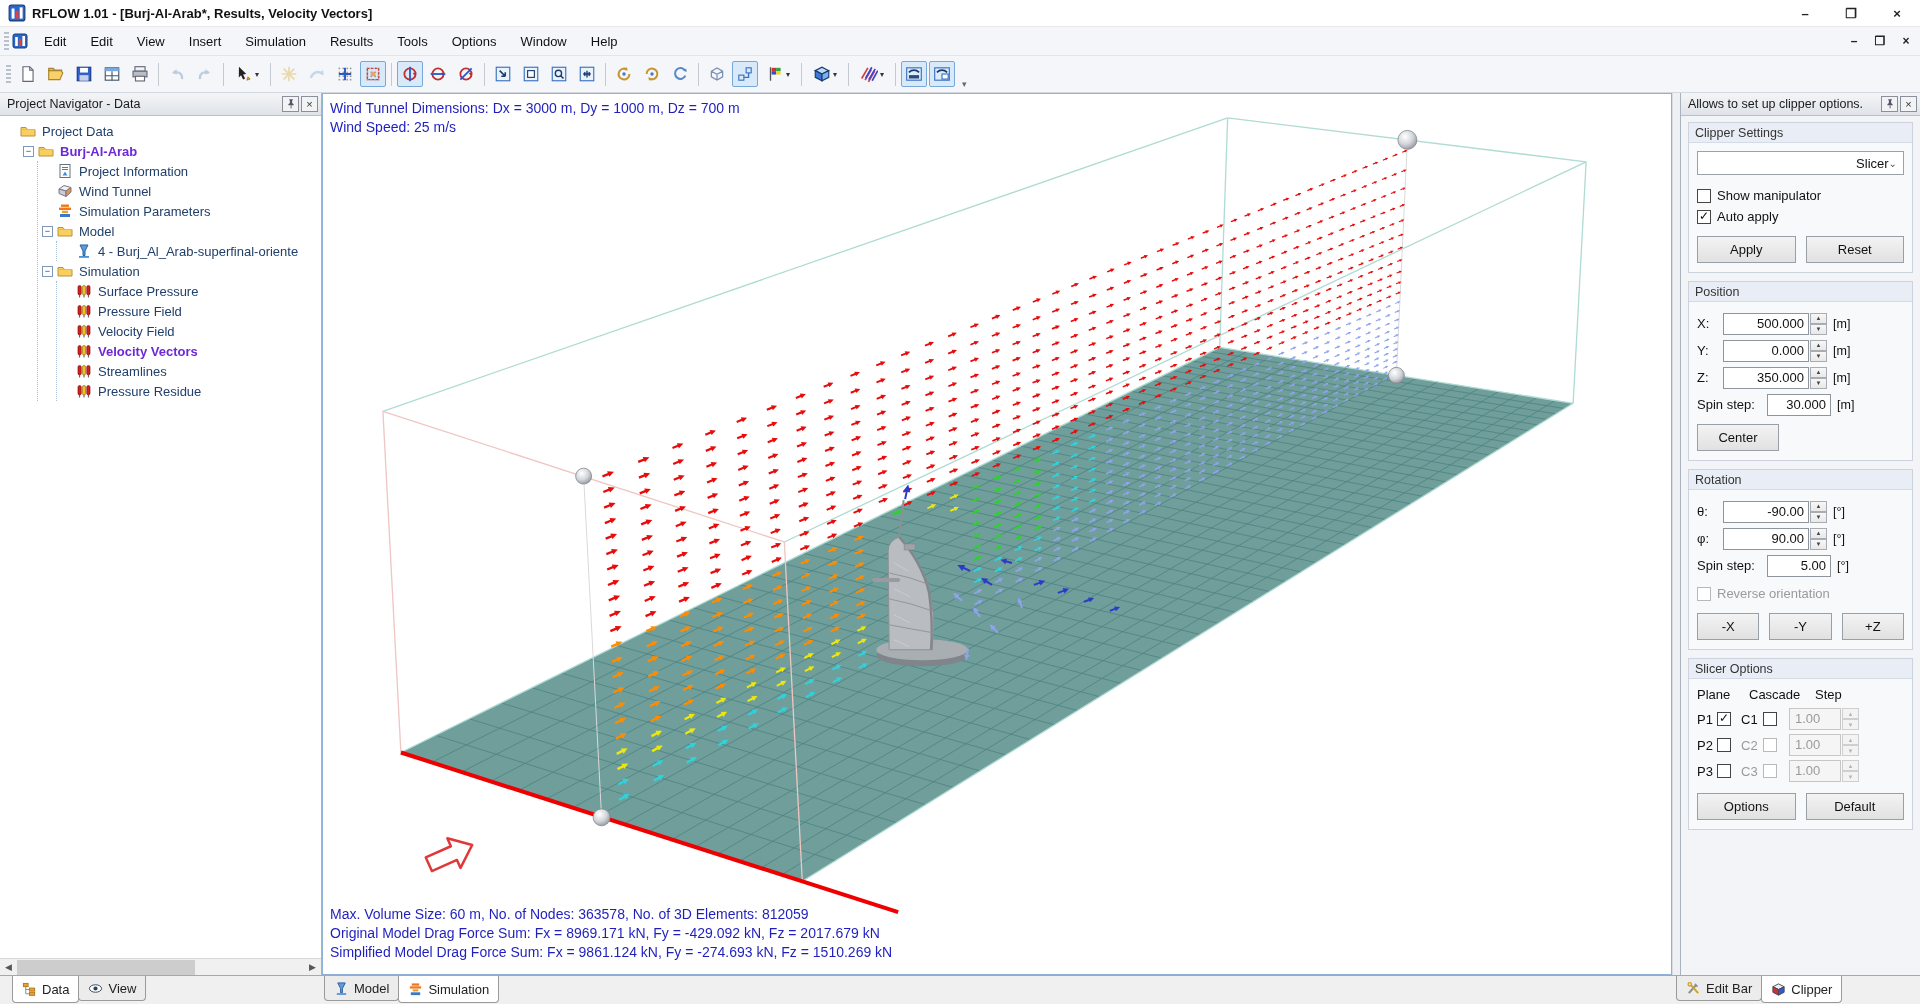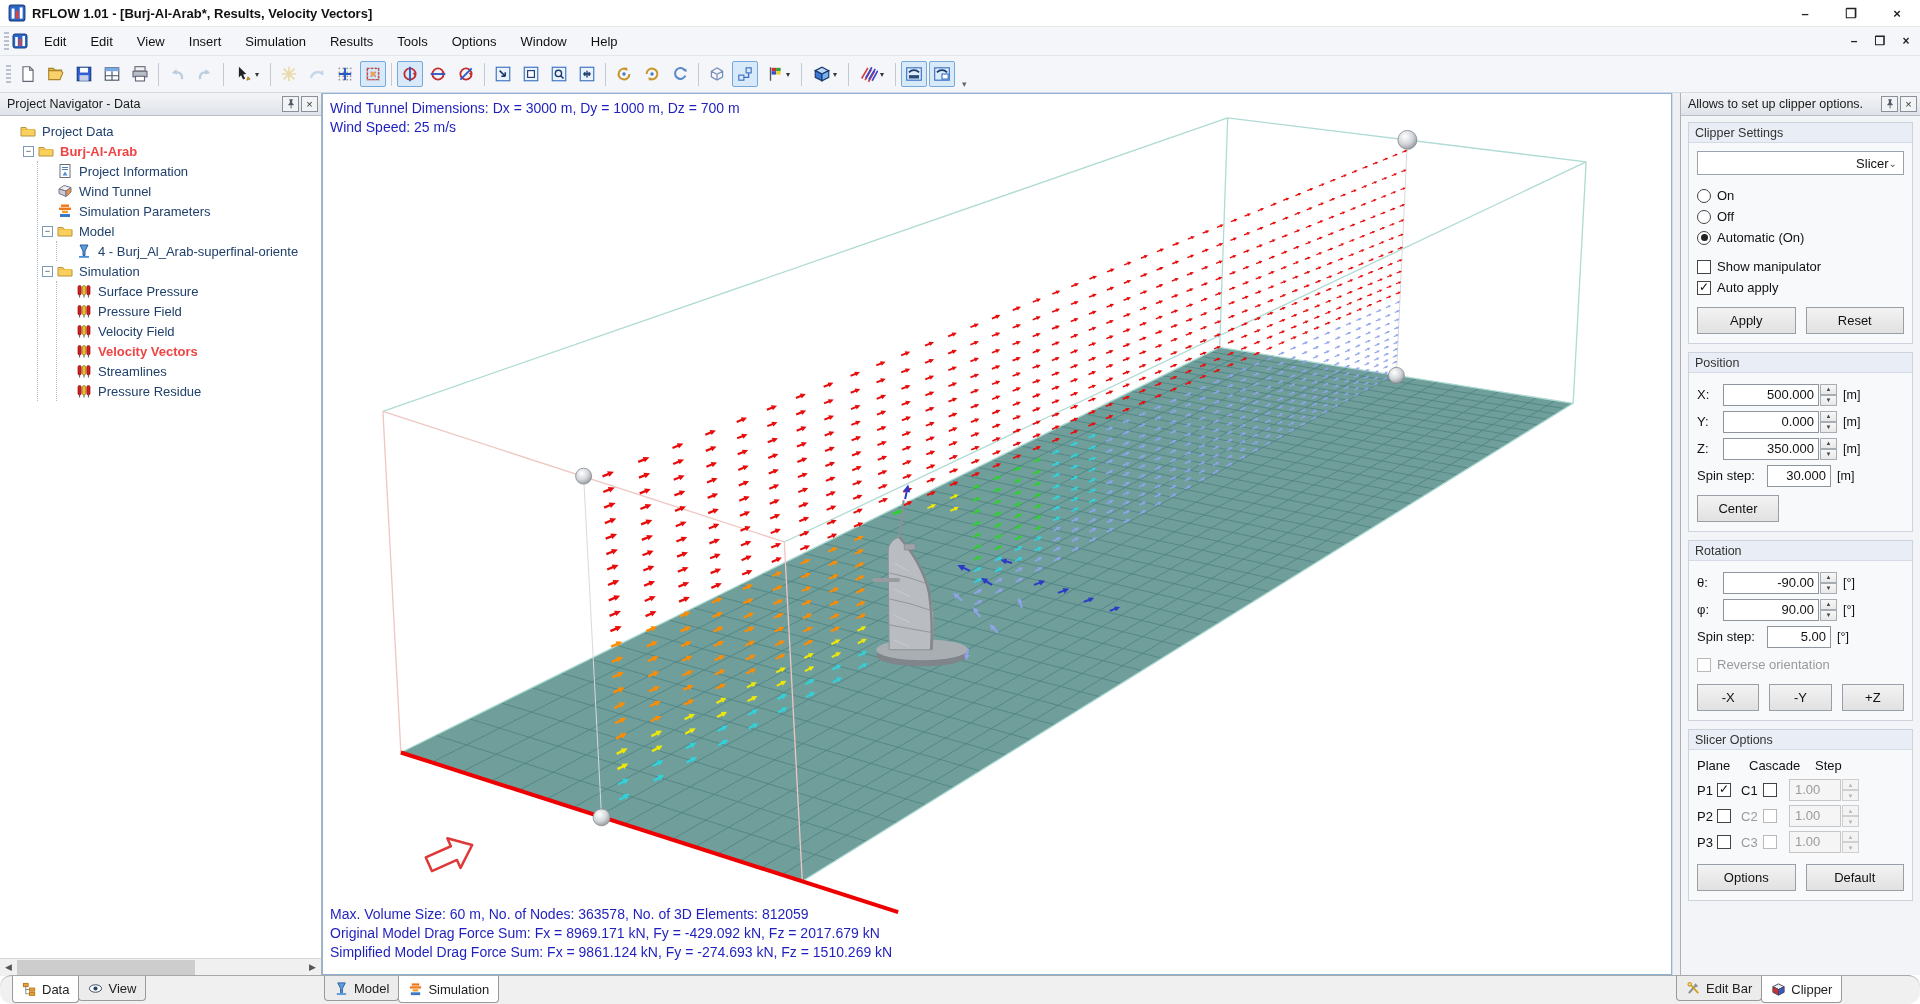--- a/index.html
+++ b/index.html
@@ -45,21 +45,21 @@
   
   .left-panel { width:322px; display:flex; flex-direction:column; border-right:1px solid #aab2bc; background:#fff; }
   .panel-head { height:23px; background:linear-gradient(#f4f5f7,#dfe3e9); border-bottom:1px solid #b9bfc8;
     display:flex; align-items:center; padding:0 3px 0 7px; }
   .ph-title { flex:1; font-size:12.5px; color:#1a1a1a; white-space:nowrap; overflow:hidden; }
   .ph-btn { width:17px; height:16px; border:1px solid #8a9099; background:#f2f3f5; margin-left:2px;
     display:flex; align-items:center; justify-content:center; font-size:11px; color:#333; }
   .tree { flex:1; overflow:hidden; padding:5px 0 0 5px; font-size:13px; color:#20406b; }
   .tnode-row { height:20px; display:flex; align-items:center; white-space:nowrap; }
   .tnode-row .tlabel { margin-left:5px; }
-  .tnode-row .tlabel.b { font-weight:bold; color:#ef4444;text-align:center; }
+  .tnode-row .tlabel.b { font-weight:bold; color:#6d28d9;text-align:center; }
   .expander { width:11px; height:11px; border:1px solid #7f98b5; background:#fff; display:inline-flex;
     align-items:center; justify-content:center; font-size:9px; line-height:9px; color:#333; margin-right:4px; flex:none; }
   .exp-spacer { width:15px; flex:none; }
   .ticon { width:17px; height:16px; flex:none; display:flex; align-items:center; }
   .kids { margin-left:14px; border-left:1px dotted #a9bdd0; padding-left:4px; }
   .kids.noline { border-left:none; }
   .hscroll { height:17px; background:#f0f0f0; border-top:1px solid #d8d8d8; display:flex; align-items:center; }
   .hs-btn { width:17px; height:17px; background:#f0f0f0; color:#555; font-size:9px;
     display:flex; align-items:center; justify-content:center; }
   .hs-track { flex:1; height:17px; position:relative; }
@@ -94,35 +94,35 @@
   .checkbox.checked::after { content:"✓"; margin-top:-2px; }
   .checkbox.disbox { border-color:#b9b9b9; }
   .dis-label { color:#9a9a9a; }
   .btn { height:27px; background:linear-gradient(#f3f3f3,#e1e1e1); border:1px solid #999fa7;
     font-size:13px; color:#111; display:flex; align-items:center; justify-content:center; }
   .btn-row { display:flex; gap:10px; margin-top:9px; }
   .btn-row .btn { flex:1; }
   .field-row { display:flex; align-items:center; height:27px; font-size:13px; color:#111; }
   .f-label { width:26px; }
   .f-label.wide { width:70px; }
-  .f-input { width:96px; height:22px; border:1px solid #8f959c; background:#fff; text-align:right;
+  .f-input { width:86px; height:22px; border:1px solid #8f959c; background:#fff; text-align:right;
     padding:0 4px; font-size:13px; line-height:20px; color:#111; }
   .f-input.noright { width:64px; }
   .spinner { width:17px; height:22px; display:flex; flex-direction:column; margin-left:1px; }
   .spin-b { flex:1; border:1px solid #a8adb4; background:linear-gradient(#f7f7f7,#e8e8e8);
     font-size:6px; color:#444; display:flex; align-items:center; justify-content:center; }
   .f-unit { margin-left:6px; font-size:12.5px; }
   .slicer-headrow { display:flex; font-size:13px; color:#111; margin-bottom:4px; }
   .slicer-row { display:flex; align-items:center; height:26px; font-size:13px; color:#111; }
   .step-input { width:52px; height:22px; border:1px solid #c6c6c6; background:#f5f5f5; color:#9b9b9b;
     text-align:left; padding:0 5px; font-size:13px; line-height:20px; }
   .spin-b.dis { background:#f3f3f3; color:#b5b5b5; border-color:#cfcfcf; }
 
   
-  .bottom { height:29px; background:#f0f0f0; border-top:1px solid #a8a8a8; display:flex;border-radius:12px; }
+  .bottom { height:29px; background:#f0f0f0; border-top:1px solid #a8a8a8; display:flex; }
   .bz { display:flex; align-items:flex-start; }
   .bz-left { width:322px; padding-left:12px; }
   .bz-center { flex:1; padding-left:2px; }
   .bz-right { width:248px; padding-left:4px; }
   .tab { height:25px; display:flex; align-items:center; gap:5px; padding:0 9px; font-size:13px; color:#222;
     border:1px solid #9a9a9a; border-top:none; background:#ececec; border-radius:0 0 4px 4px; margin-right:-1px; }
   .tab.active { background:#ffffff; height:27px; z-index:2; }
 </style>
 </head>
 <body>
@@ -2637,34 +2637,20 @@
         <span class="ph-btn">×</span>
       </div>
 
       <div class="group">
         <div class="group-head">Clipper Settings</div>
         <div class="group-body">
           <div class="combo">
             <span class="cval">Slicer</span>
             <span class="carrow">⌄</span>
           </div>
-          <div id="clipper-radios">
-              <div class="radio-row">
-                <span class="radio"></span>
-                <span>On</span>
-              </div>
-              <div class="radio-row">
-                <span class="radio"></span>
-                <span>Off</span>
-              </div>
-              <div class="radio-row">
-                <span class="radio sel"></span>
-                <span>Automatic (On)</span>
-              </div>
-            </div>
           <div id="clipper-checks" style="margin-top:8px;">
               <div class="check-row">
                 <span class="checkbox"></span>
                 <span>Show manipulator</span>
               </div>
               <div class="check-row">
                 <span class="checkbox checked"></span>
                 <span>Auto apply</span>
               </div>
             </div>

